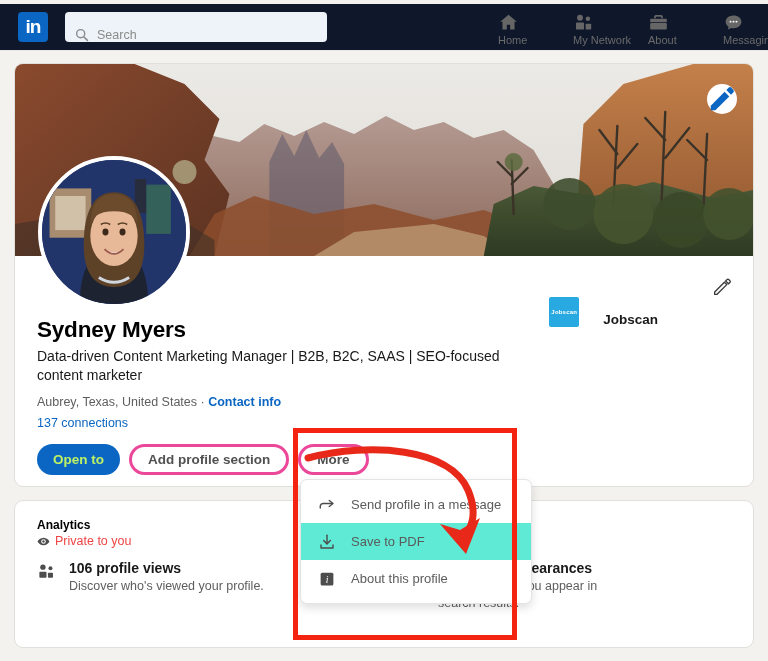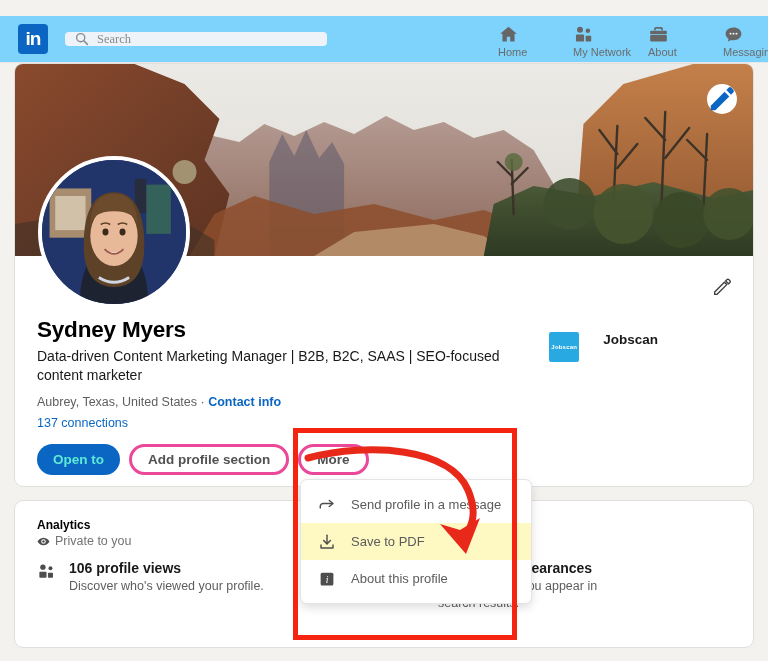--- a/index.html
+++ b/index.html
@@ -6,33 +6,33 @@
   html,body {
     width:768px; height:661px;
     font-family:"Liberation Sans", sans-serif;
     background:#f4f2ee;
     overflow:hidden;
   }
   .page { position:relative; width:768px; height:661px; background:#f4f2ee; }
 
   
   .nav {
-    position:absolute; top:16px; left:0; width:768px; height:47px;
-    background:#7dd3fc; border-bottom:1px solid #e8e8e8;
+    position:absolute; top:4px; left:0; width:768px; height:47px;
+    background:#0f172a; border-bottom:1px solid #e8e8e8;
     display:flex; align-items:center;
   }
   .logo {
     width:30px; height:30px; margin-left:18px; background:#0a66c2;
     border-radius:4px; color:#fff; font-weight:bold; font-size:19px;
     display:flex; align-items:center; justify-content:center;
     letter-spacing:-1px; font-family:"Liberation Sans", sans-serif;
   }
   .search-box {
-    margin-left:17px; width:262px; height:14px; background:#edf3f8;
-    border-radius:4px; display:flex; align-items:flex-start; padding:0 10px;font-family:Liberation Serif, serif;
+    margin-left:17px; width:262px; height:30px; background:#edf3f8;
+    border-radius:4px; display:flex; align-items:flex-end; padding:0 10px;
   }
   .search-box .mag { width:14px; height:14px; flex:0 0 auto; opacity:.65; }
   .search-ph { font-size:12.5px; color:#8a8a8a; margin-left:8px; }
 
   .nav-items { position:absolute; left:498px; top:0; display:flex; height:47px; }
   .nav-item {
     width:75px; display:flex; flex-direction:column;
     align-items:flex-start; justify-content:center; gap:1px; padding-top:3px;
   }
   .nav-item svg { fill:#666; }
@@ -65,63 +65,63 @@
   .pname { font-size:22.5px; font-weight:bold; color:#000; letter-spacing:-.2px; line-height:1.2; }
   .pheadline {
     font-size:14px; color:#191919; line-height:1.38; margin-top:4px;
     max-width:470px;
   }
   .pmeta { font-size:12.5px; color:#5e5e5e; margin-top:9px; }
   .pmeta .link { color:#0a66c2; font-weight:bold; }
   .pconn { font-size:12.5px; color:#0a66c2; font-weight:normal; margin-top:7px; }
 
   .company-badge {
-    position:absolute; right:95px; top:41px; display:flex; align-items:flex-start; gap:24px;margin-top:35px;
+    position:absolute; right:95px; top:41px; display:flex; align-items:flex-end; gap:24px;
   }
   .company-logo {
     width:30px; height:30px; background:#29a9e1; border-radius:2px;
     display:flex; align-items:center; justify-content:center;
   }
   .company-logo span { color:#fff; font-size:6px; font-weight:bold; letter-spacing:.2px; }
   .company-name { font-size:13.5px; font-weight:bold; color:#191919; }
 
   .btn-row { display:flex; gap:9px; margin-top:14px; padding-left:22px; }
   .btn {
     height:31px; border-radius:16px; display:flex; align-items:center;
     justify-content:center; font-size:13.5px; font-weight:bold; padding:0 16px;
     white-space:nowrap;
   }
-  .btn-primary { background:#0a66c2; color:#5eead4;text-align:center; }
+  .btn-primary { background:#0a66c2; color:#bef264;text-align:center; }
   .btn-outline { background:#fff; color:#515151; border:3px solid #ec4899; }
 
   
   .analytics-card { left:14px; top:500px; width:740px; height:148px; }
   .an-head { padding:17px 22px 0 22px; }
   .an-title { font-size:12px; font-weight:bold; color:#000; }
-  .an-sub { font-size:12.5px; color:#737373; margin-top:2px; display:flex; align-items:center; gap:5px; }
+  .an-sub { font-size:12.5px; color:#ef4444; margin-top:2px; display:flex; align-items:center; gap:5px; }
 
   .an-cols { display:flex; margin-top:12px; padding:0 22px; }
   .an-col { width:50%; display:flex; gap:12px; position:relative; }
   .an-col.right { padding-left:22px; }
   .an-icon { flex:0 0 auto; width:20px; padding-top:2px; }
   .an-stat { font-size:14px; font-weight:bold; color:#191919; }
   .an-desc { font-size:12.5px; color:#5e5e5e; line-height:1.35; margin-top:2px; max-width:200px; }
   .an-chart-icon { position:absolute; right:12px; top:2px; }
 
   
   .dropdown {
     position:absolute; left:300px; top:479px; width:232px;
     background:#fff; border:1px solid #e4e4e4; border-radius:7px;
     box-shadow:0 4px 10px rgba(0,0,0,.13); padding:6px 0; z-index:30;
   }
   .dd-item {
     display:flex; align-items:center; gap:15px; height:37px; padding:0 16px;
     font-size:13px; color:#5b5b5b;
   }
-  .dd-item.active { background:#fef9c3; }
+  .dd-item.active { background:#5eead4; }
   .dd-ico { width:19px; display:flex; align-items:center; justify-content:center; flex:0 0 auto; }
 
   
   .anno-box {
     position:absolute; left:293px; top:428px; width:224px; height:212px;
     border:5px solid #f42410; z-index:40; pointer-events:none;
   }
   .anno-arrow { position:absolute; left:300px; top:432px; z-index:45; pointer-events:none; }
 </style>
 </head>

